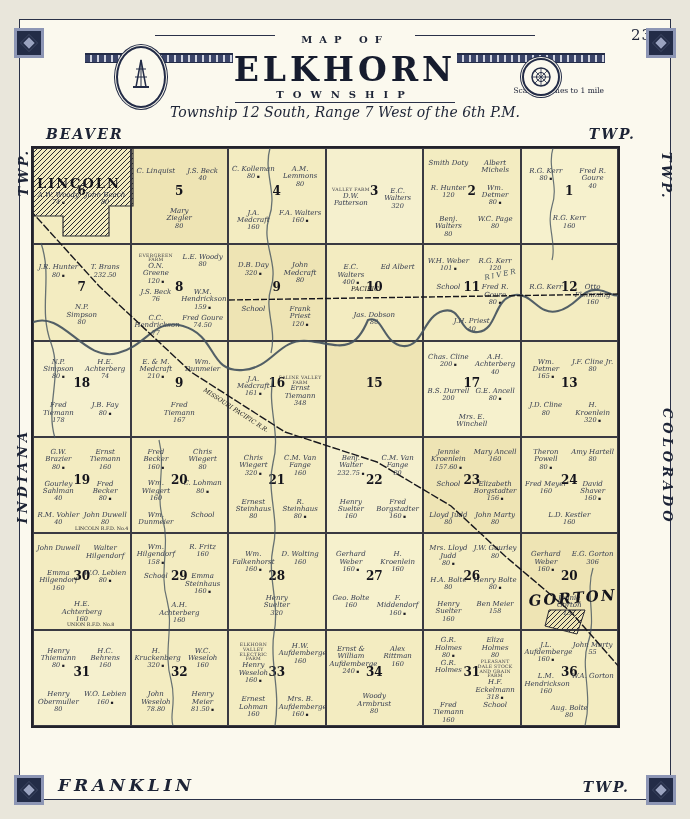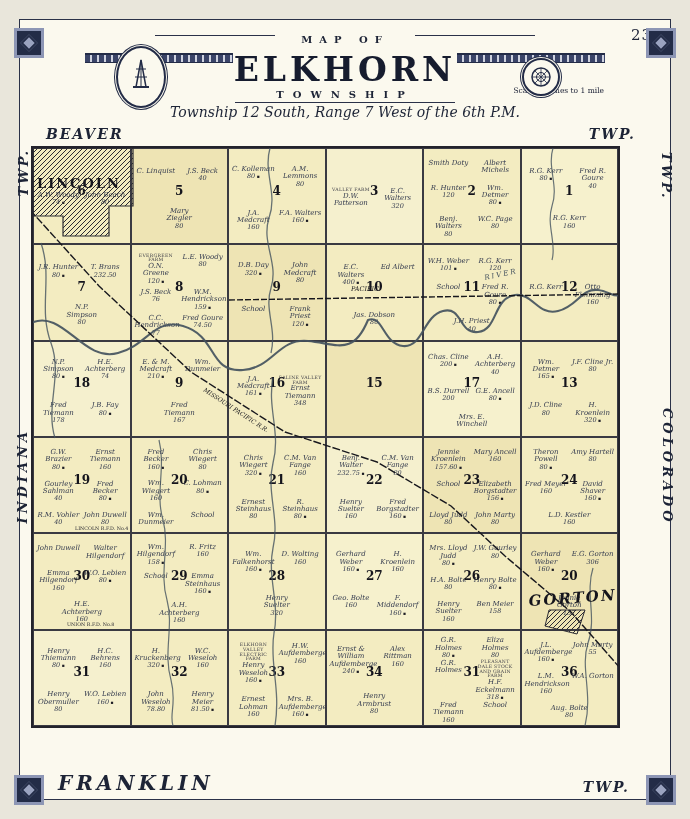--- a/index.html
+++ b/index.html
@@ -48,21 +48,21 @@
   .pname{font-size:7px;}
   .pacres{font-size:6.5px;}
   .parcel:nth-child(3n+1) .pacres::after{content:" ▪";font-size:4.5px;color:#1c1c24;font-style:normal;}
   .farm{font-size:4.6px;font-style:normal;letter-spacing:.3px;color:#3c3c46;text-transform:uppercase;}
   .overlay{position:absolute;inset:0;z-index:2;pointer-events:none;}
 
   
   .edge{position:absolute;font-weight:bold;font-style:italic;font-size:14px;letter-spacing:2px;color:#1d2436;z-index:3;}
   .edge.tl{left:26px;top:106px;}
   .edge.tr{right:34px;top:106px;}
-  .edge.bl{left:38px;bottom:4px;font-size:20px;letter-spacing:4px;}
+  .edge.bl{left:38px;bottom:4px;font-size:17px;letter-spacing:4px;}
   .edge.br{right:40px;bottom:4px;}
   .vlabel{position:absolute;font-weight:bold;font-style:italic;font-size:13px;letter-spacing:3px;color:#1d2436;writing-mode:vertical-rl;z-index:3;}
   .vlabel.left-top{left:-4px;top:128px;transform:rotate(180deg);}
   .vlabel.left-bottom{left:-5px;top:408px;transform:rotate(180deg);letter-spacing:4px;}
   .vlabel.right-top{right:-4px;top:132px;}
   .vlabel.right-bottom{right:-5px;top:388px;letter-spacing:4px;}
 </style>
 </head>
 <body>
 
@@ -793,21 +793,21 @@
             <div class="parcels">
               <div class="parcel">
                 <div class="pname">Ernst &amp; William Aufdemberge</div>
                 <div class="pacres">240</div>
               </div>
               <div class="parcel">
                 <div class="pname">Alex Rittman</div>
                 <div class="pacres">160</div>
               </div>
               <div class="parcel">
-                <div class="pname">Henry Armbrust</div>
+                <div class="pname">Woody Armbrust</div>
                 <div class="pacres">80</div>
               </div>
             </div>
           </div>
           <div class="section">
             <div class="secnum">31</div>
             <div class="parcels">
               <div class="parcel">
                 <div class="pname">G.R. Holmes</div>
                 <div class="pacres">80</div>

